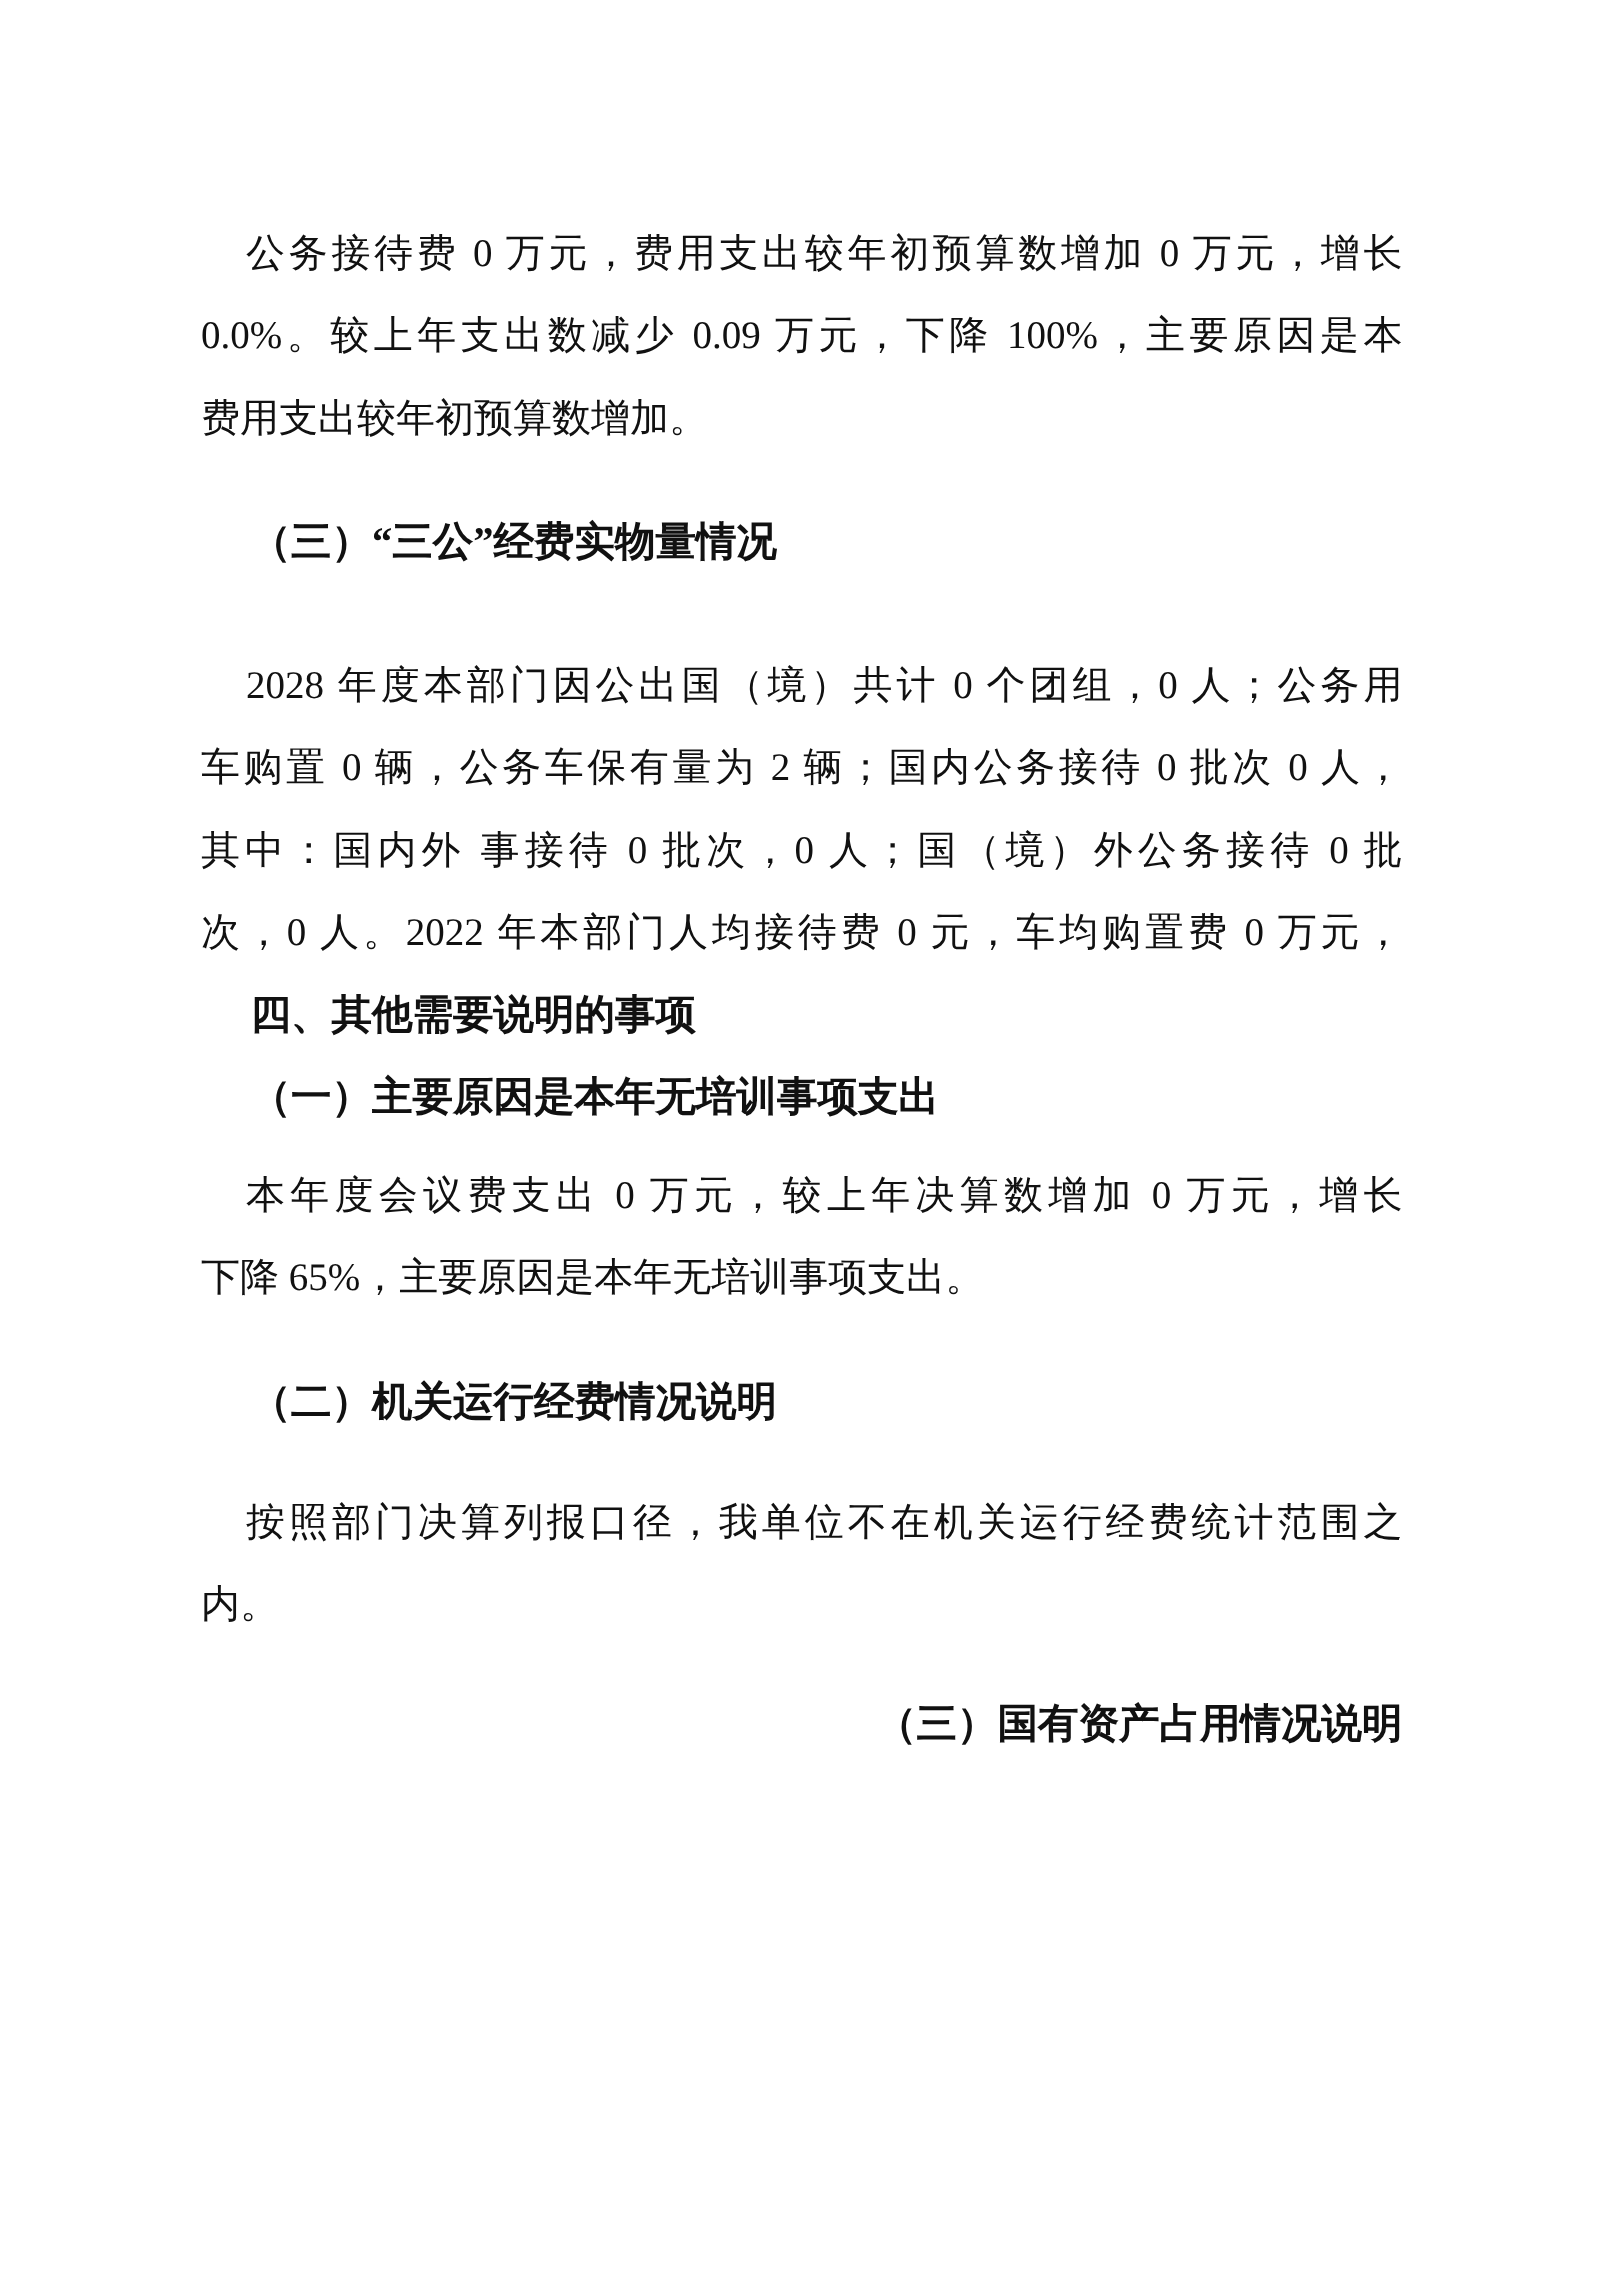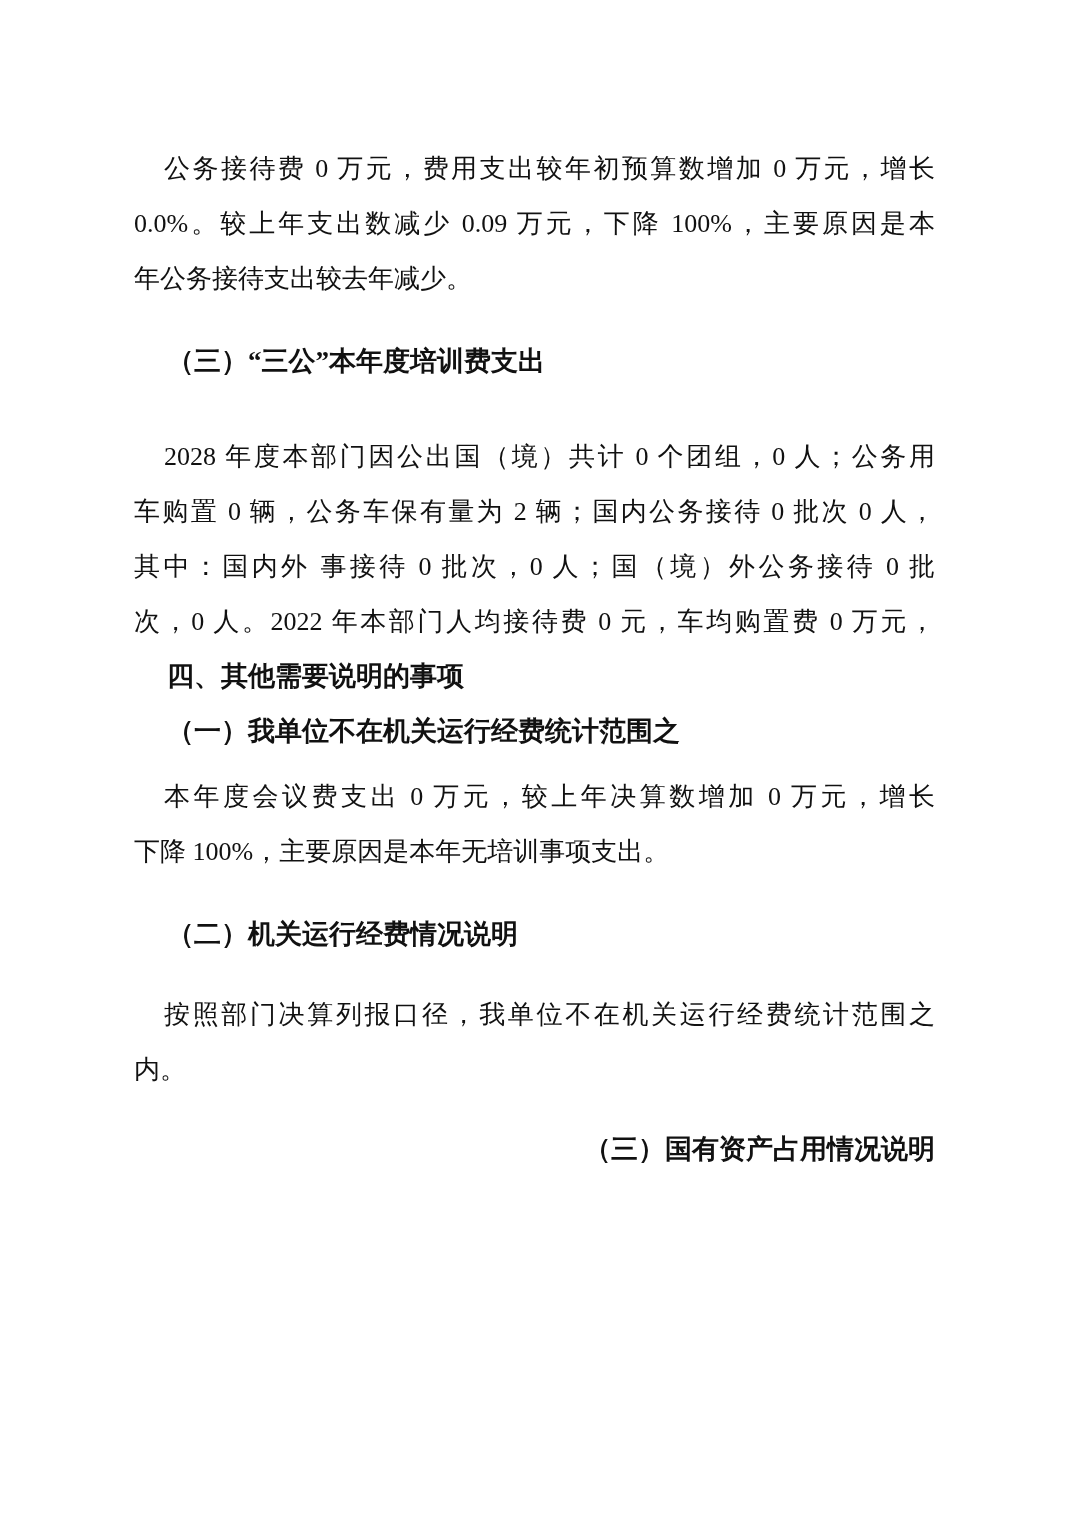--- a/index.html
+++ b/index.html
@@ -58,34 +58,34 @@
   [data-name="heading-state-assets"]       { margin-top: 25px; text-align: right; }
 </style>
 </head>
 <body>
 
 <div class="page" data-name="document-page">
   <div class="doc-body" data-name="document-body">
       <div class="para" data-name="para-official-reception-fee">
         <div class="line first" data-name="text-line">公务接待费 0 万元，费用支出较年初预算数增加 0 万元，增长</div>
         <div class="line" data-name="text-line">0.0%。较上年支出数减少 0.09 万元，下降 100%，主要原因是本</div>
-        <div class="line last" data-name="text-line">年公务接待支出较去年减少。</div>
+        <div class="line last" data-name="text-line">费用支出较年初预算数增加。</div>
       </div>
-      <div class="heading" data-name="heading-sangong-physical">（三）“三公”本年度培训费支出</div>
+      <div class="heading" data-name="heading-sangong-physical">（三）“三公”经费实物量情况</div>
       <div class="para" data-name="para-2022-physical-volume">
         <div class="line first" data-name="text-line">2028 年度本部门因公出国（境）共计 0 个团组，0 人；公务用</div>
         <div class="line" data-name="text-line">车购置 0 辆，公务车保有量为 2 辆；国内公务接待 0 批次 0 人，</div>
         <div class="line" data-name="text-line">其中：国内外 事接待 0 批次，0 人；国（境）外公务接待 0 批</div>
         <div class="line" data-name="text-line">次，0 人。2022 年本部门人均接待费 0 元，车均购置费 0 万元，</div>
       </div>
       <div class="heading" data-name="heading-other-items">四、其他需要说明的事项</div>
-      <div class="heading" data-name="heading-meeting-training-fee">（一）我单位不在机关运行经费统计范围之</div>
+      <div class="heading" data-name="heading-meeting-training-fee">（一）主要原因是本年无培训事项支出</div>
       <div class="para" data-name="para-meeting-training-fee">
         <div class="line first" data-name="text-line">本年度会议费支出 0 万元，较上年决算数增加 0 万元，增长</div>
-        <div class="line last" data-name="text-line">下降 100%，主要原因是本年无培训事项支出。</div>
+        <div class="line last" data-name="text-line">下降 65%，主要原因是本年无培训事项支出。</div>
       </div>
       <div class="heading" data-name="heading-agency-operating">（二）机关运行经费情况说明</div>
       <div class="para" data-name="para-agency-operating">
         <div class="line first" data-name="text-line">按照部门决算列报口径，我单位不在机关运行经费统计范围之</div>
         <div class="line last" data-name="text-line">内。</div>
       </div>
       <div class="heading" data-name="heading-state-assets">（三）国有资产占用情况说明</div>
     </div>
 </div>
 

